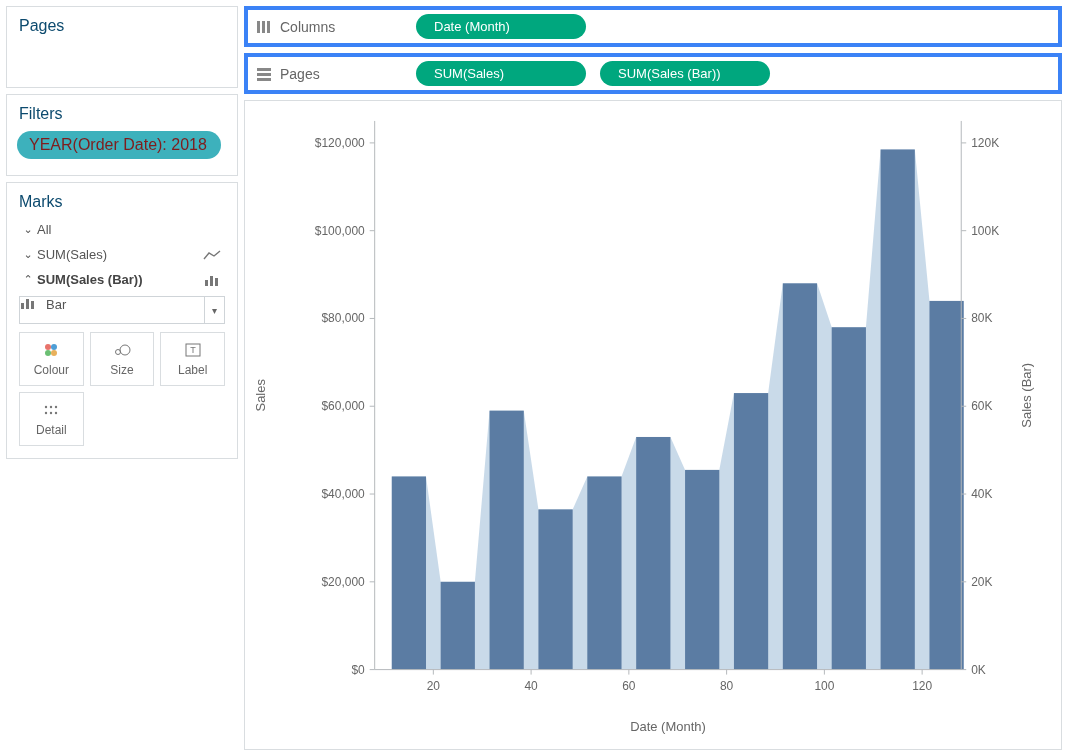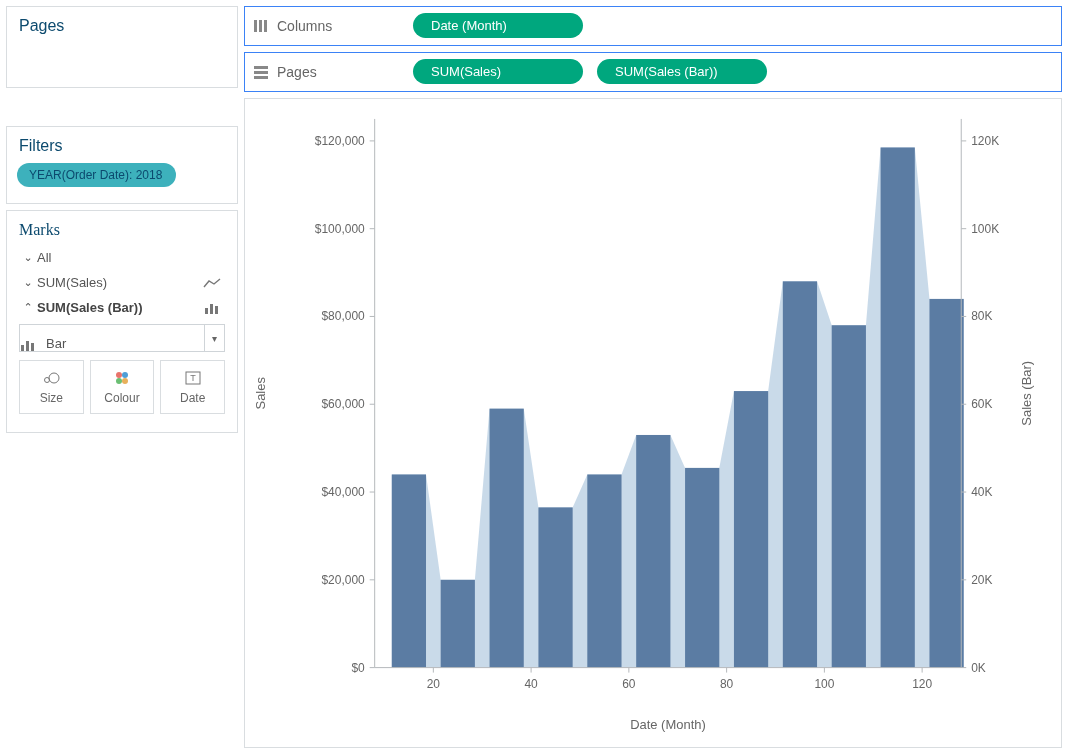--- a/index.html
+++ b/index.html
@@ -15,51 +15,51 @@
   .card {
     border: 1px solid #d9dde0;
     background: #fff;
   }
   .card-title {
     padding: 10px 12px 8px 12px;
     font-size: 16px;
     color: #0c4a6e;
   }
   .pages-card { height: 82px; }
-  .filters-card { padding-bottom: 12px; margin-top: 32px;}
+  .filters-card { padding-bottom: 12px;}
   .marks-card { padding: 10px 8px 12px 8px; }
 
   .filter-pill {
     display: inline-block;
     margin: 0 10px 4px 10px;
     background: #3db1bc;
-    color: #0c4a6e;
+    color: #7f1d1d;
     border-radius: 14px;
     padding: 5px 14px 5px 12px;
-    font-size: 12px;
+    font-size: 16px;
   }
 
   .marks-row {
     display: flex;
     align-items: center;
     padding: 5px 4px;
     cursor: default;
     color: #555;
   }
   .marks-row .chev { width: 18px; text-align: center; font-size: 11px; }
   .marks-row .lbl { flex: 1; }
   .marks-row .mini { width: 22px; text-align: right; color: #666; }
   .marks-row.bold .lbl { font-weight: 600; color: #444; }
 
   .mark-type-select {
     margin: 4px 4px 8px 4px;
     border: 1px solid #cfd4d8;
     height: 28px;
     display: flex;
-    align-items: flex-end;
+    align-items: flex-start;
     position: relative;
   }
   .mark-type-select .ico { width: 26px; text-align: center; color: #666; }
   .mark-type-select .txt { flex: 1; font-size: 13px; color: #555; }
   .mark-type-select .dd {
     width: 20px; border-left: 1px solid #cfd4d8;
     height: 100%; display:flex; align-items:center; justify-content:center;
     font-size: 10px; color:#666;
   }
 
@@ -78,21 +78,21 @@
     justify-content: center;
     gap: 4px;
     font-size: 12px;
     color: #666;
   }
   .mark-cell .ic { height: 18px; display:flex; align-items:center; justify-content:center; }
 
   
   .right { flex: 1; display: flex; flex-direction: column; gap: 6px; }
   .shelf {
-    border: 1px solid #3b82f6;
+    border: 4px solid #3b82f6;
     display: flex;
     align-items: center;
     height: 52px;
     padding: 4px 8px;
     gap: 10px;
   }
   .shelf-label {
     display: flex; align-items: center; gap: 8px;
     width: 150px;
     color: #666;
@@ -140,21 +140,21 @@
     <div class="card pages-card">
       <div class="card-title">Pages</div>
     </div>
 
     <div class="card filters-card">
       <div class="card-title">Filters</div>
       <span class="filter-pill">YEAR(Order Date): 2018</span>
     </div>
 
     <div class="card marks-card">
-      <div class="card-title" style="padding:0 4px 6px 4px;font-family:Liberation Serif, serif;">Marks</div>
+      <div class="card-title" style="padding:0 4px 6px 4px;">Marks</div>
 
       <div class="marks-row">
         <span class="chev">⌄</span>
         <span class="lbl">All</span>
       </div>
       <div class="marks-row">
         <span class="chev">⌄</span>
         <span class="lbl">SUM(Sales)</span>
         <span class="mini">
           <svg width="18" height="12">
@@ -180,48 +180,61 @@
             <rect x="1" y="6" width="3" height="6" fill="#777"></rect>
             <rect x="6" y="2" width="3" height="10" fill="#777"></rect>
             <rect x="11" y="4" width="3" height="8" fill="#777"></rect>
           </svg>
         </span>
         <span class="txt">Bar</span>
         <span class="dd">▾</span>
       </div>
 
       <div class="mark-grid">
-        <div class="mark-cell">
-          <span class="ic">
-            <svg width="18" height="14">
-                <circle cx="5" cy="9" r="2.5" fill="none" stroke="#777"></circle>
-                <circle cx="12" cy="7" r="5" fill="none" stroke="#777"></circle>
-              </svg>
-          </span>
-          <span>Size</span>
-        </div>
         <div class="mark-cell">
           <span class="ic">
             <svg width="16" height="16">
               <circle cx="5" cy="5" r="3" fill="#e8736b"></circle>
               <circle cx="11" cy="5" r="3" fill="#4e9ed6"></circle>
               <circle cx="5" cy="11" r="3" fill="#6bbf73"></circle>
               <circle cx="11" cy="11" r="3" fill="#e8b05b"></circle>
             </svg>
           </span>
           <span>Colour</span>
         </div>
         <div class="mark-cell">
           <span class="ic">
+            <svg width="18" height="14">
+                <circle cx="5" cy="9" r="2.5" fill="none" stroke="#777"></circle>
+                <circle cx="12" cy="7" r="5" fill="none" stroke="#777"></circle>
+              </svg>
+          </span>
+          <span>Size</span>
+        </div>
+        <div class="mark-cell">
+          <span class="ic">
             <svg width="16" height="14">
                 <rect x="1" y="1" width="14" height="12" fill="none" stroke="#777"></rect>
                 <text x="8" y="10" text-anchor="middle" font-size="9" fill="#777">T</text>
               </svg>
           </span>
-          <span>Date</span>
+          <span>Label</span>
+        </div>
+        <div class="mark-cell">
+          <span class="ic">
+            <svg width="16" height="12">
+              <circle cx="3" cy="3" r="1.2" fill="#777"></circle>
+                <circle cx="8" cy="3" r="1.2" fill="#777"></circle>
+                <circle cx="13" cy="3" r="1.2" fill="#777"></circle>
+              <circle cx="3" cy="9" r="1.2" fill="#777"></circle>
+                <circle cx="8" cy="9" r="1.2" fill="#777"></circle>
+                <circle cx="13" cy="9" r="1.2" fill="#777"></circle>
+            </svg>
+          </span>
+          <span>Detail</span>
         </div>
         <div></div>
       </div>
     </div>
   </div>
 
   <div class="right">
     <div class="shelf">
       <div class="shelf-label">
         <span>

